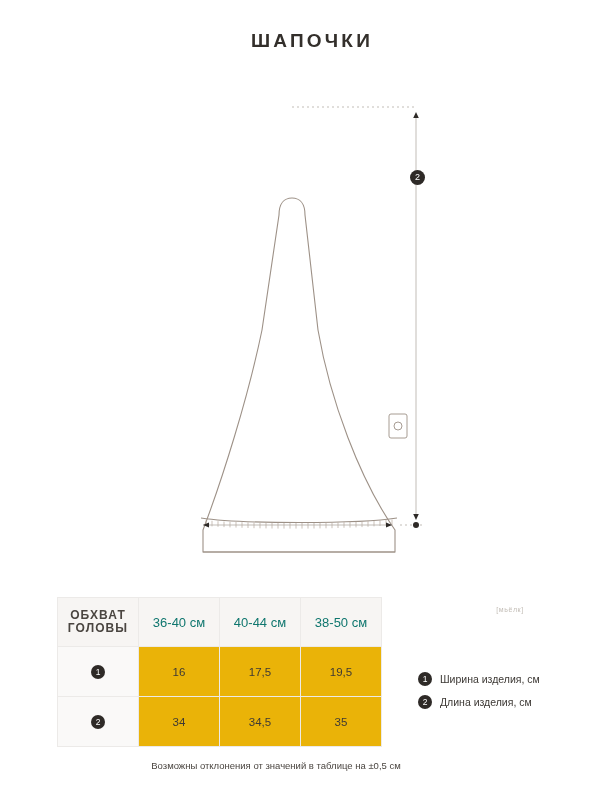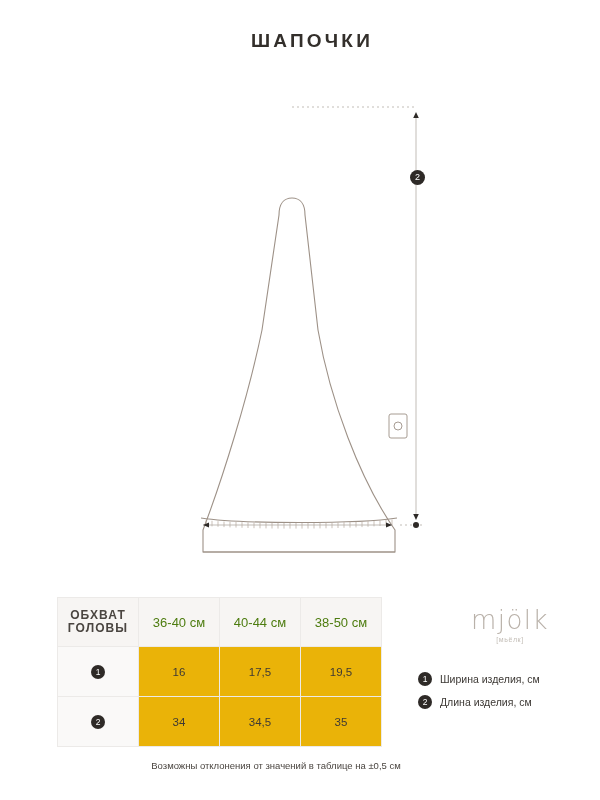--- a/index.html
+++ b/index.html
@@ -81,21 +81,21 @@
     width: 78px;
     font-size: 12px;
     font-weight: bold;
     letter-spacing: 1.1px;
     line-height: 13px;
   }
   .size-table thead th.size-col {
     width: 78px;
     font-size: 13px;
     font-weight: normal;
-    color: #4d7c0f;
+    color: #0f766e;
   }
   .size-table tbody td {
     height: 47px;
     font-size: 11.5px;
     color: #3d3935;
     background: #eab308;
   }
   .size-table tbody td.rowhead {
     background: #faf9f8;
   }
@@ -281,21 +281,20 @@
         <span class="rh-badge">2</span>
       </td>
       <td>34</td>
       <td>34,5</td>
       <td>35</td>
     </tr>
   </tbody>
 </table>
 
 <div class="brand">
-  <div class="name">mjölk</div>
   <div class="sub">[мьёлк]</div>
 </div>
 
 <div class="legend">
   <div class="legend-row">
     <span class="legend-badge">1</span>
     <span>Ширина изделия, см</span>
   </div>
   <div class="legend-row">
     <span class="legend-badge">2</span>

